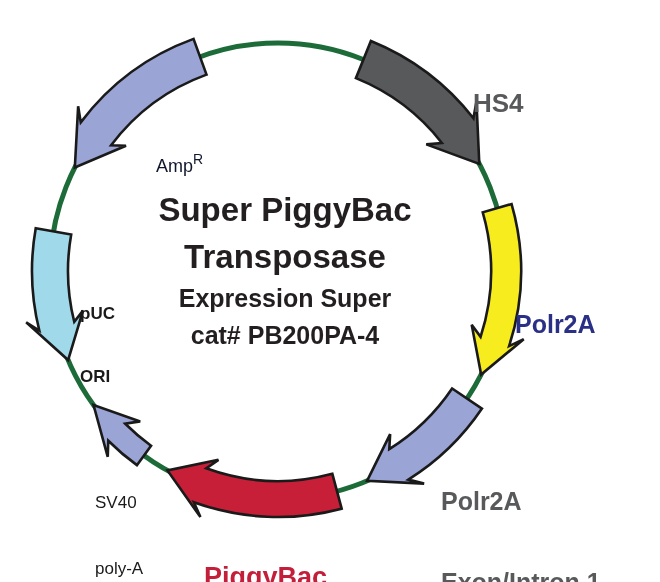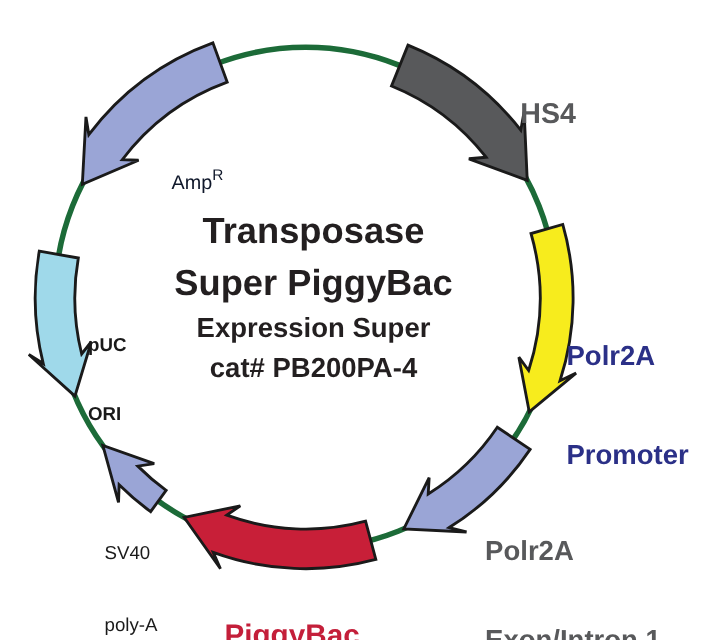--- a/index.html
+++ b/index.html
@@ -41,21 +41,20 @@
       <path d="M 35.74 228.28 A 246 246 0 0 0 39.31 330.51 L 26.16 322.24 L 68.12 360.09 L 82.99 310.67 L 74.24 321.80 A 210 210 0 0 1 71.19 234.53 Z" fill="#9FD9EA" stroke="#1A1A1A" stroke-width="2.6" stroke-linejoin="miter"></path>
       <path d="M 193.52 38.90 A 247 247 0 0 0 80.74 122.35 L 78.15 106.26 L 74.85 167.49 L 125.99 145.69 L 111.09 145.22 A 209 209 0 0 1 206.52 74.60 Z" fill="#9AA5D6" stroke="#1A1A1A" stroke-width="2.6" stroke-linejoin="miter"></path>
     </svg>
 
   <div class="lbl lbl-hs4" style="color: rgb(88, 89, 91);">
     <div>HS4</div>
   </div>
 
   <div class="lbl lbl-promoter" style="color: rgb(43, 48, 135);">
     <div>Polr2A</div>
-    <div>Promoter</div>
   </div>
 
   <div class="lbl lbl-exon" style="color: rgb(88, 89, 91);">
     <div>Polr2A</div>
     <div>Exon/Intron 1</div>
   </div>
 
   <div class="lbl lbl-piggybac" style="color: rgb(196, 31, 58);">
     <div>PiggyBac</div>
     
@@ -69,19 +68,19 @@
   <div class="lbl lbl-puc" style="color: rgb(26, 26, 26);">
     <div>pUC</div>
     <div>ORI</div>
   </div>
 
   <div class="lbl lbl-amp" style="color: #0f172a;">
     <span>Amp</span><sup>R</sup>
   </div>
 
   <div class="center-text">
+    <div class="ct-big">Super PiggyBac</div>
     <div class="ct-big">Transposase</div>
-    <div class="ct-big">Super PiggyBac</div>
     <div class="ct-small">Expression Super</div>
     <div class="ct-small">cat# PB200PA-4</div>
   </div>
 
 </div>
 
 </body></html>

